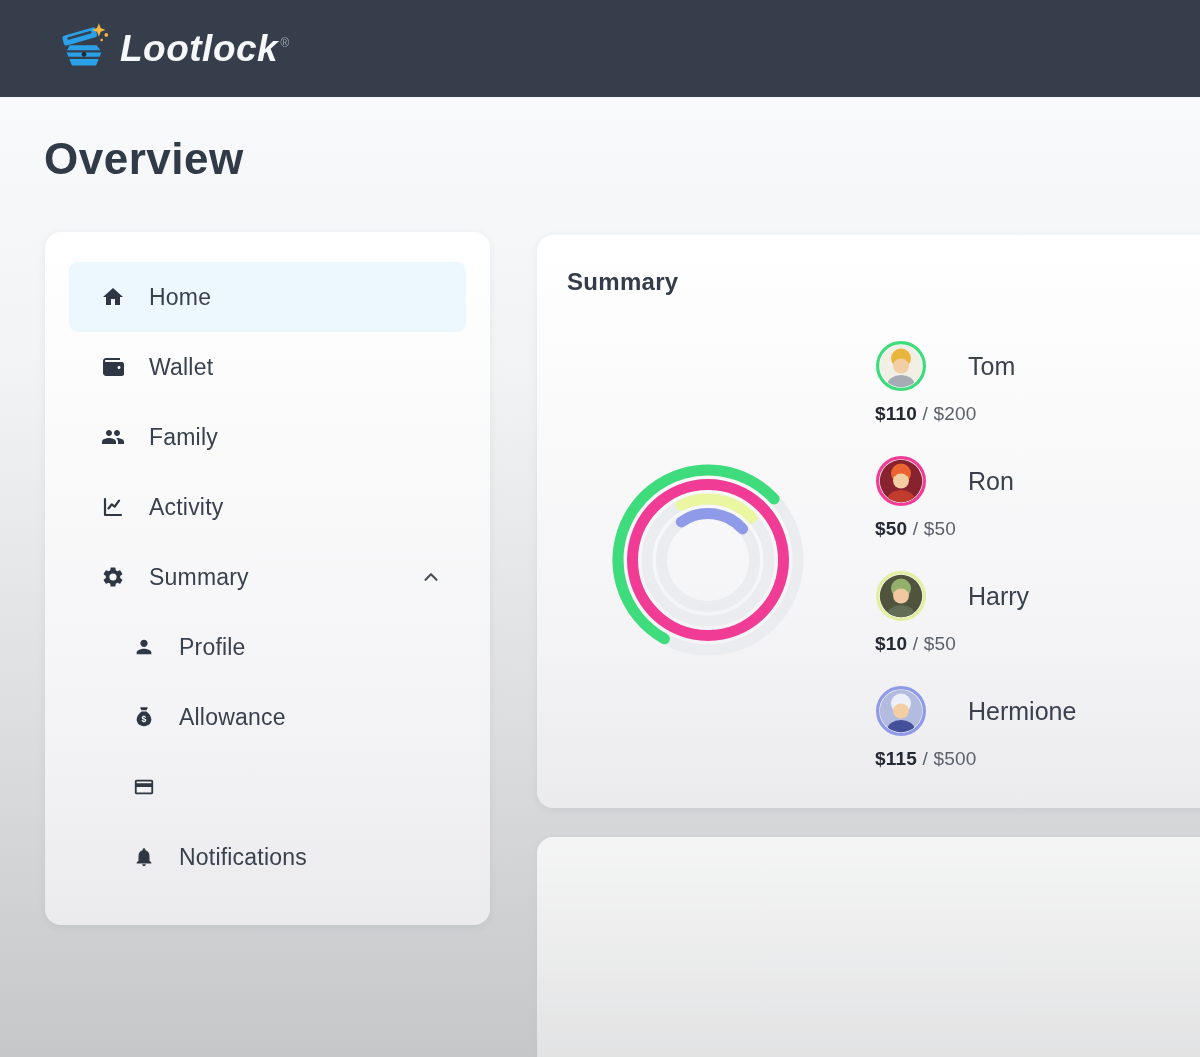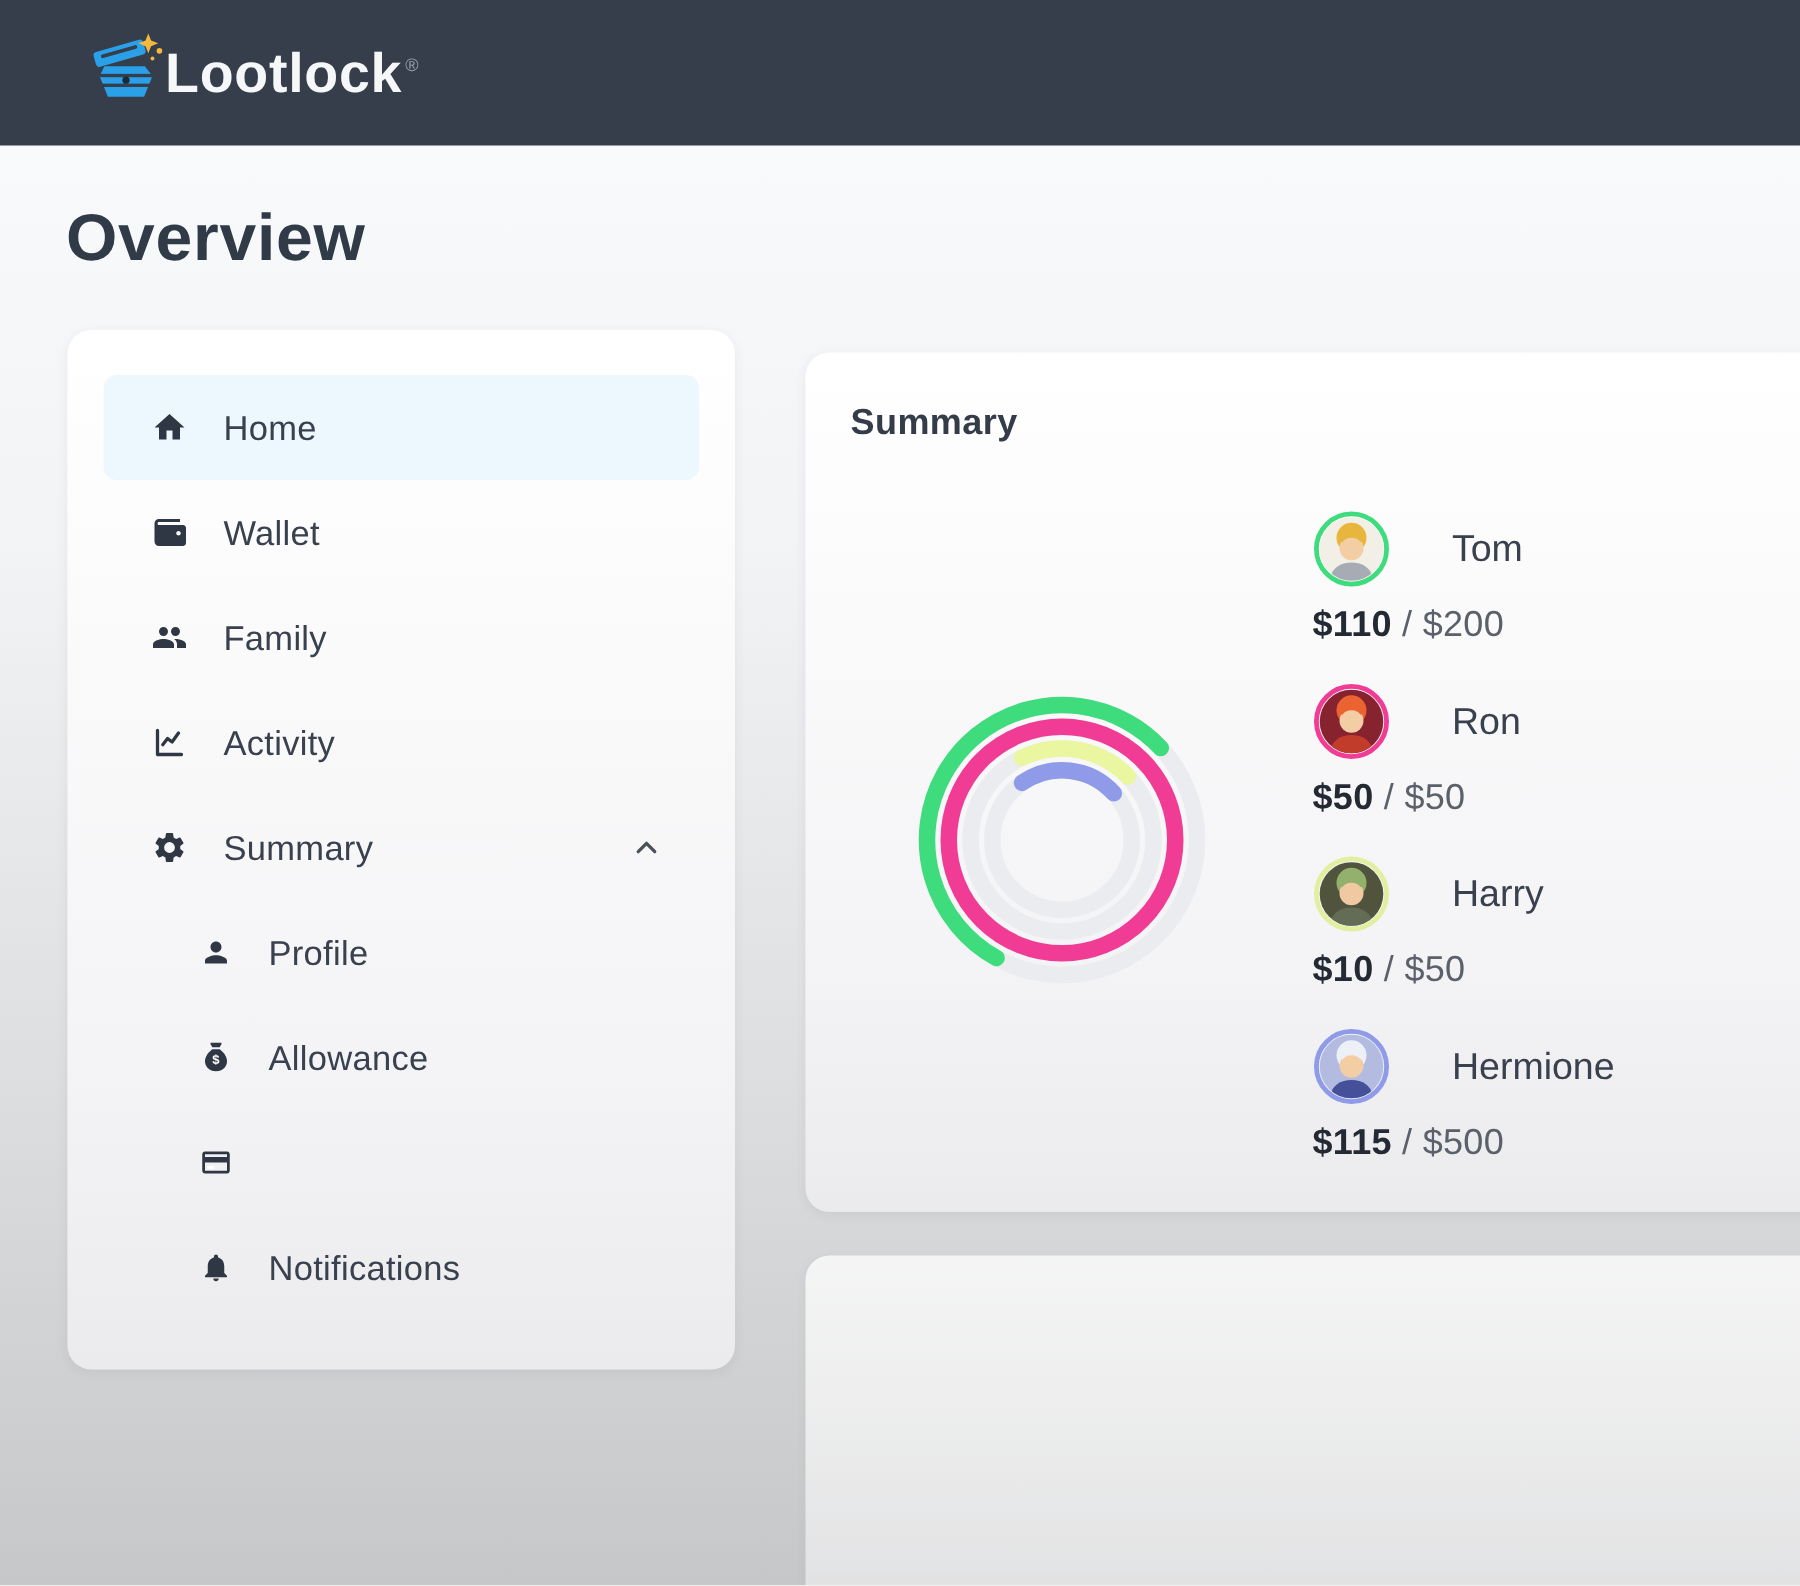--- a/index.html
+++ b/index.html
@@ -11,40 +11,40 @@
     font-family:"Liberation Sans","DejaVu Sans",sans-serif;
     -webkit-font-smoothing:antialiased;
   }
   
   .app-header{
     position:absolute;left:0;top:0;width:100%;height:97px;
     background:var(--header-bg,#353e4a);
     display:flex;align-items:center;
     padding-left:58px;box-sizing:border-box;
   }
-  .logo-wrap{display:flex;align-items:center;gap:0;cursor:pointer;}
+  .logo-wrap{display:flex;align-items:center;gap:10px;cursor:pointer;font-style:italic;}
   .logo-text{
     color:#f5f7f9;font-size:37px;font-weight:700;letter-spacing:.5px;
     position:relative;line-height:1;
   }
   .logo-reg{
     color:#9aa3ac;font-size:12px;position:relative;top:-14px;left:2px;font-weight:400;
   }
   
   .page-title{
     position:absolute;left:44px;top:134px;margin:0;
     font-size:44px;font-weight:600;color:#313b48;letter-spacing:.5px;
   }
   
   .card{
     position:absolute;border-radius:16px;
     background:linear-gradient(180deg,#ffffff 0%,#f4f4f6 70%,#ebebed 100%);
     box-shadow:0 2px 8px rgba(45,55,70,.07);
   }
-  .sidebar-card{left:45px;top:220px;width:445px;height:693px;}
+  .sidebar-card{left:45px;top:232px;width:445px;height:693px;}
   .summary-card{left:537px;top:235px;width:700px;height:573px;}
   .bottom-card{
     left:537px;top:837px;width:700px;height:420px;
     background:linear-gradient(180deg,rgba(255,255,255,.75),rgba(255,255,255,.25));
     box-shadow:0 2px 8px rgba(45,55,70,.05);
   }
   
   .side-list{padding:30px 24px 0 24px;}
   .side-item{
     display:flex;align-items:center;height:70px;border-radius:9px;
@@ -67,21 +67,21 @@
   
   .summary-title{
     position:absolute;left:30px;top:33px;margin:0;
     font-size:24px;font-weight:600;color:#333c48;letter-spacing:.3px;
   }
   .rings-box{position:absolute;left:71px;top:225px;width:200px;height:200px;}
   .member-list{position:absolute;left:338px;top:105px;}
   .member{height:115px;}
   .m-top{display:flex;align-items:center;height:52px;gap:28px;}
   .m-name{margin-left:13px;font-size:25px;color:#39414e;font-weight:500;}
-  .m-amt{margin-top:11px;font-size:24px;letter-spacing:.2px;}
+  .m-amt{margin-top:11px;font-size:19px;letter-spacing:.2px;}
   .m-spent{font-weight:700;color:#242a33;}
   .m-lim{font-weight:400;color:#5b616b;}
   .avatar{display:inline-flex;width:52px;height:52px;}
 </style>
 </head>
 <body>
 
 <div class="page" style="--header-bg: #353e4a; --active-bg: #ecf7fe;">
 
   <header class="app-header">

